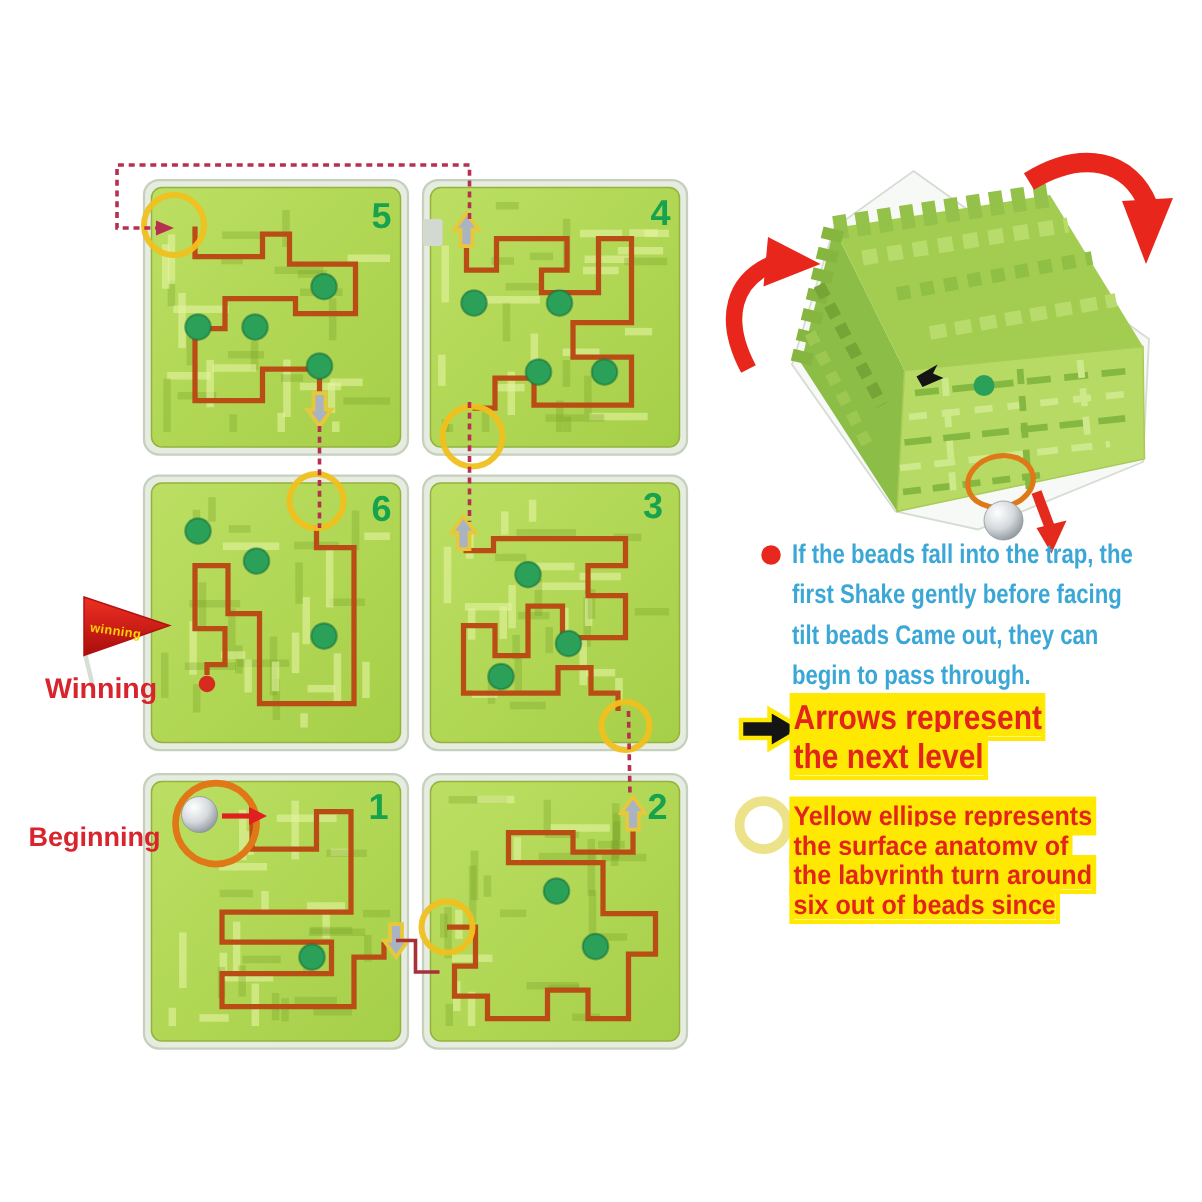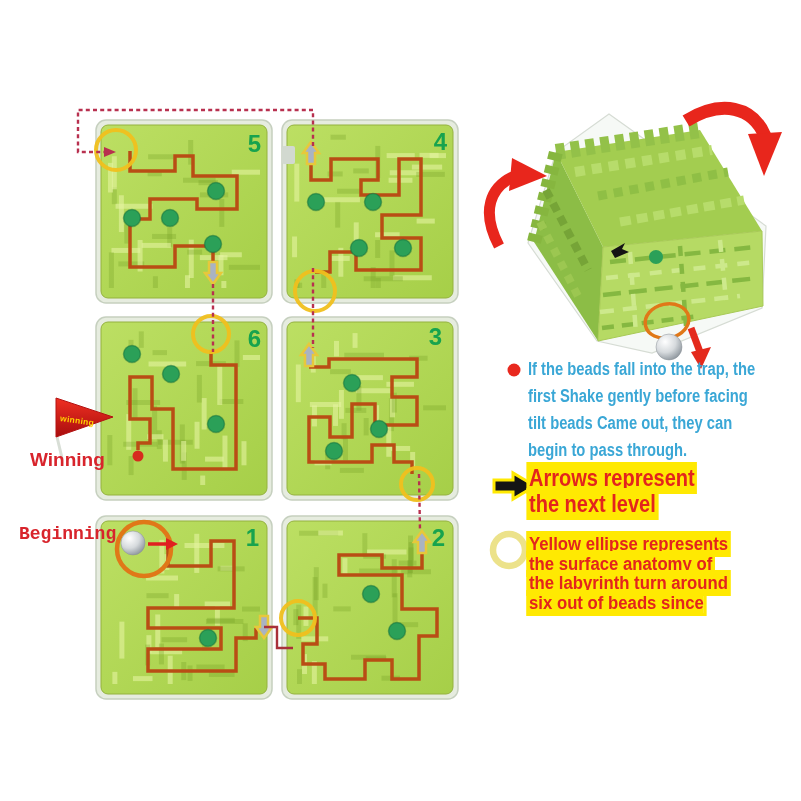--- a/index.html
+++ b/index.html
@@ -5,21 +5,21 @@
   html,body{margin:0;padding:0;background:#ffffff;}
   #stage{position:relative;width:801px;height:801px;overflow:hidden;background:#ffffff;
          font-family:"Liberation Sans",sans-serif;}
   #scene{position:absolute;left:0;top:0;}
   .overlay{position:absolute;white-space:nowrap;}
   #watermark{left:253px;top:369px;font-family:"DejaVu Serif",serif;font-style:italic;
              font-size:31px;color:rgba(255,255,255,.93);letter-spacing:1px;
              text-shadow:0 1px 2px rgba(120,130,120,.4);}
   .side-label{font-weight:bold;color:#d8242c;}
   #winning-label{left:30px;top:449px;font-size:19px;}
-  #beginning-label{left:19px;top:524px;font-size:18px;font-family:Liberation Mono, monospace;}
+  #beginning-label{left:19px;top:548px;font-size:18px;}
   #trap-text{left:528px;top:356px;font-weight:bold;font-size:18px;line-height:27px;
              color:#3aa7d6;transform:scaleX(.82);transform-origin:left top;white-space:nowrap;}
   #arrows-text{left:529px;top:465px;font-weight:bold;font-size:23px;line-height:26px;
              color:#e3241d;transform:scaleX(.87);transform-origin:left top;white-space:nowrap;}
   #ellipse-text{left:529px;top:535px;font-weight:bold;font-size:18px;line-height:19.5px;
              color:#e3241d;transform:scaleX(.93);transform-origin:left top;white-space:nowrap;}
   .hl{background:#ffe902;box-shadow:0 0 0 3px #ffe902;}
   #red-dot-bullet{left:506px;top:362px;}
   #black-arrow-bullet{left:489px;top:468px;}
   #yellow-ring-bullet{left:487px;top:527px;}

